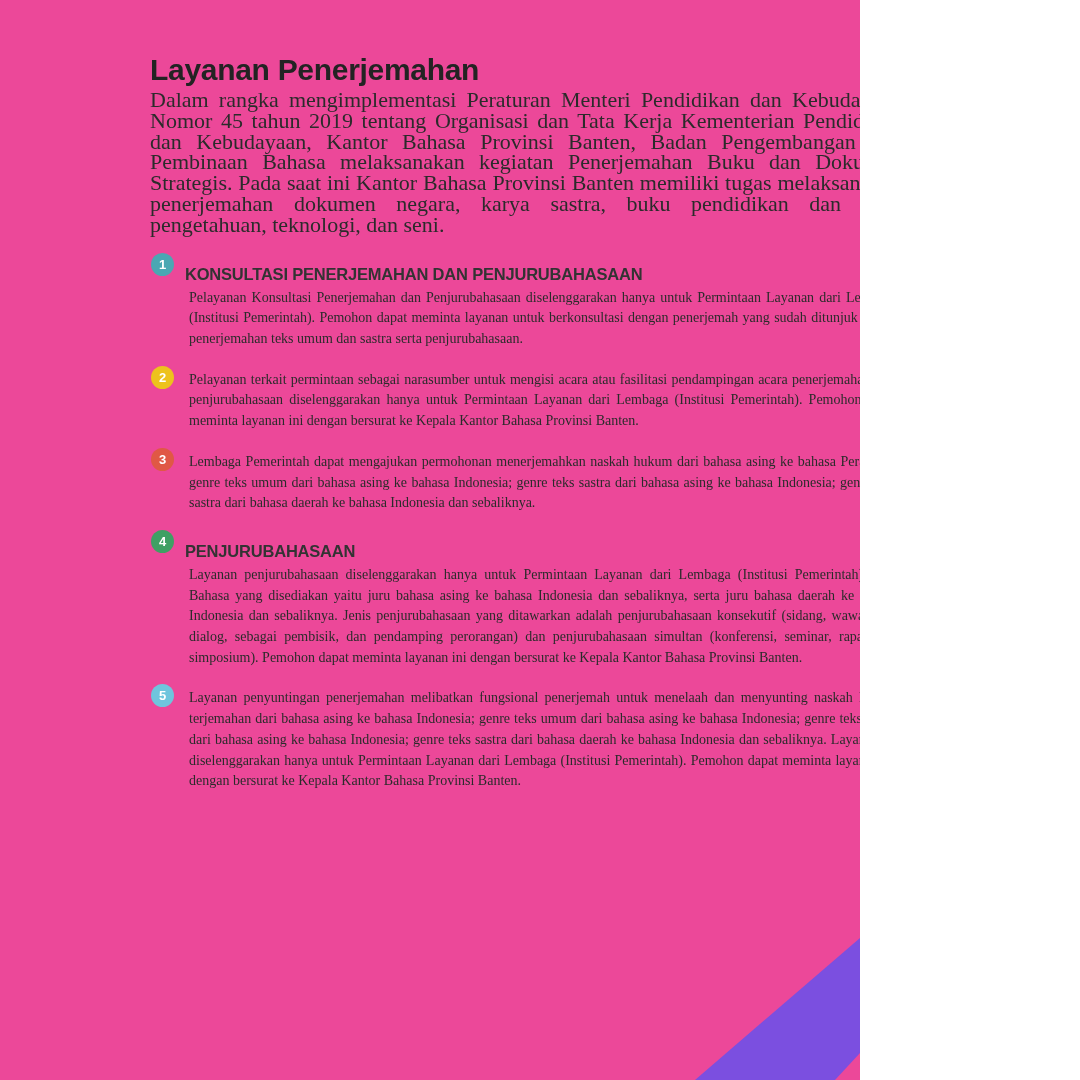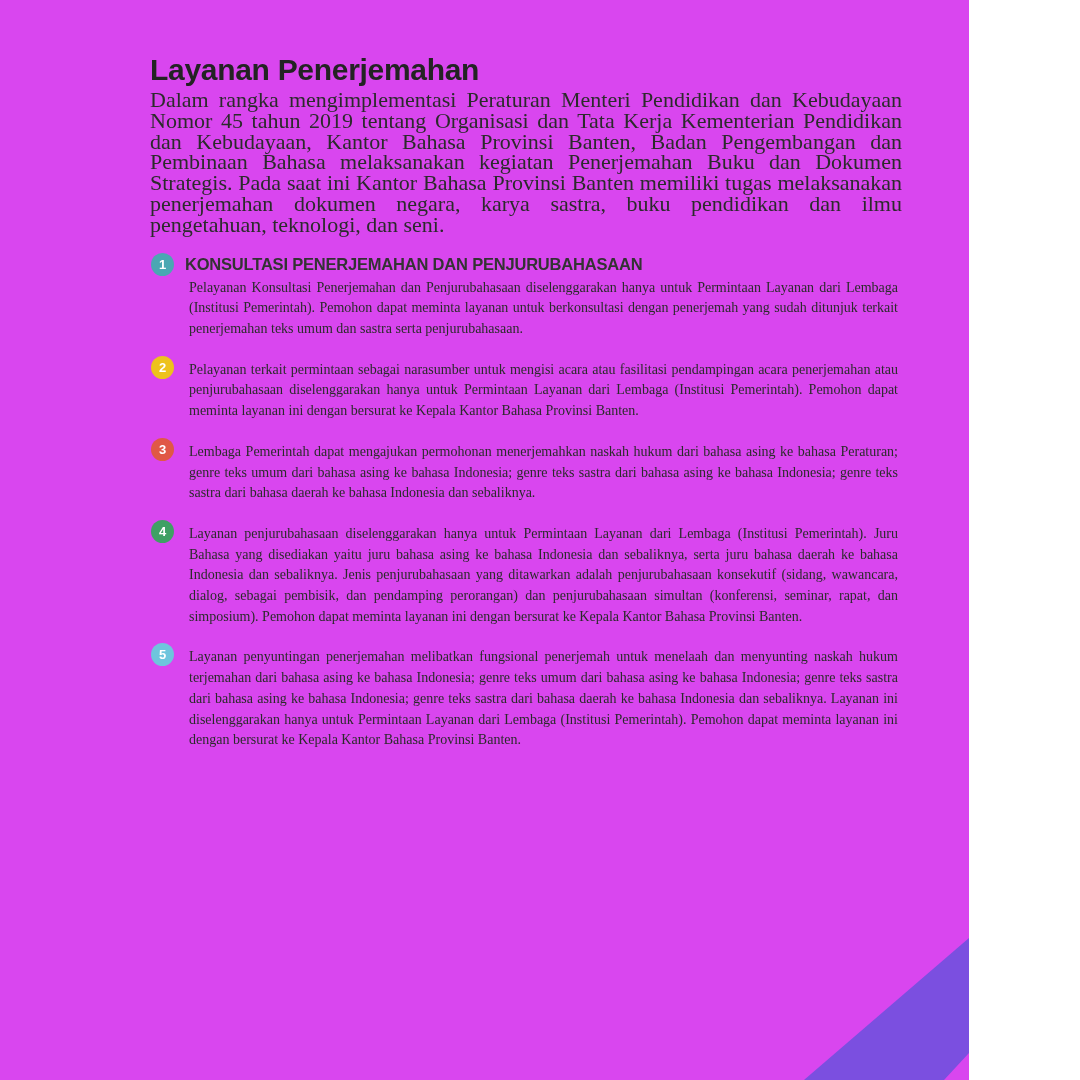--- a/index.html
+++ b/index.html
@@ -2,23 +2,23 @@
 <html><head>
 <meta charset="utf-8">
 <style>
   html, body {
     margin: 0;
     padding: 0;
     background: #ffffff;
   }
   .page {
     position: relative;
-    width: 969px;
+    width: 860px;
     height: 1080px;
-    background: #d946ef;
+    background: #ec4899;
     overflow: hidden;
     font-family: "Liberation Serif", serif;
     color: #2d2d2d;
   }
   .content {
     position: absolute;
     left: 150px;
     top: 52px;
     width: 752px;
   }
@@ -61,21 +61,21 @@
     font-weight: 700;
     font-size: 13px;
     line-height: 13px;
     color: #ffffff;
   }
   .section-text {
     flex: 1 1 auto;
     min-width: 0;
   }
   .section-heading {
-    margin: 2px 0 4px 0;
+    margin: 12px 0 4px 0;
     font-family: "Liberation Sans", sans-serif;
     font-weight: 700;
     font-size: 16.5px;
     line-height: 19px;
     letter-spacing: -0.2px;
     color: #333333;
   }
   .section-body {
     margin: 4px;
     font-size: 14px;
@@ -140,20 +140,21 @@
         <div class="section-text">
           <p class="section-body">Lembaga Pemerintah dapat mengajukan permohonan menerjemahkan naskah hukum dari bahasa asing ke bahasa Peraturan; genre teks umum dari bahasa asing ke bahasa Indonesia; genre teks sastra dari bahasa asing ke bahasa Indonesia; genre teks sastra dari bahasa daerah ke bahasa Indonesia dan sebaliknya.</p>
         </div>
       </div>
 
       <div class="section">
         <div class="badge" style="background-color: rgb(63, 160, 100);">
           <span class="badge-num">4</span>
         </div>
         <div class="section-text">
+          <h2 class="section-heading">PENJURUBAHASAAN</h2>
           <p class="section-body">Layanan penjurubahasaan diselenggarakan hanya untuk Permintaan Layanan dari Lembaga (Institusi Pemerintah). Juru Bahasa yang disediakan yaitu juru bahasa asing ke bahasa Indonesia dan sebaliknya, serta juru bahasa daerah ke bahasa Indonesia dan sebaliknya. Jenis penjurubahasaan yang ditawarkan adalah penjurubahasaan konsekutif (sidang, wawancara, dialog, sebagai pembisik, dan pendamping perorangan) dan penjurubahasaan simultan (konferensi, seminar, rapat, dan simposium). Pemohon dapat meminta layanan ini dengan bersurat ke Kepala Kantor Bahasa Provinsi Banten.</p>
         </div>
       </div>
 
       <div class="section">
         <div class="badge" style="background-color: rgb(111, 197, 221);">
           <span class="badge-num">5</span>
         </div>
         <div class="section-text">
           <p class="section-body">Layanan penyuntingan penerjemahan melibatkan fungsional penerjemah untuk menelaah dan menyunting naskah hukum terjemahan dari bahasa asing ke bahasa Indonesia; genre teks umum dari bahasa asing ke bahasa Indonesia; genre teks sastra dari bahasa asing ke bahasa Indonesia; genre teks sastra dari bahasa daerah ke bahasa Indonesia dan sebaliknya. Layanan ini diselenggarakan hanya untuk Permintaan Layanan dari Lembaga (Institusi Pemerintah). Pemohon dapat meminta layanan ini dengan bersurat ke Kepala Kantor Bahasa Provinsi Banten.</p>

